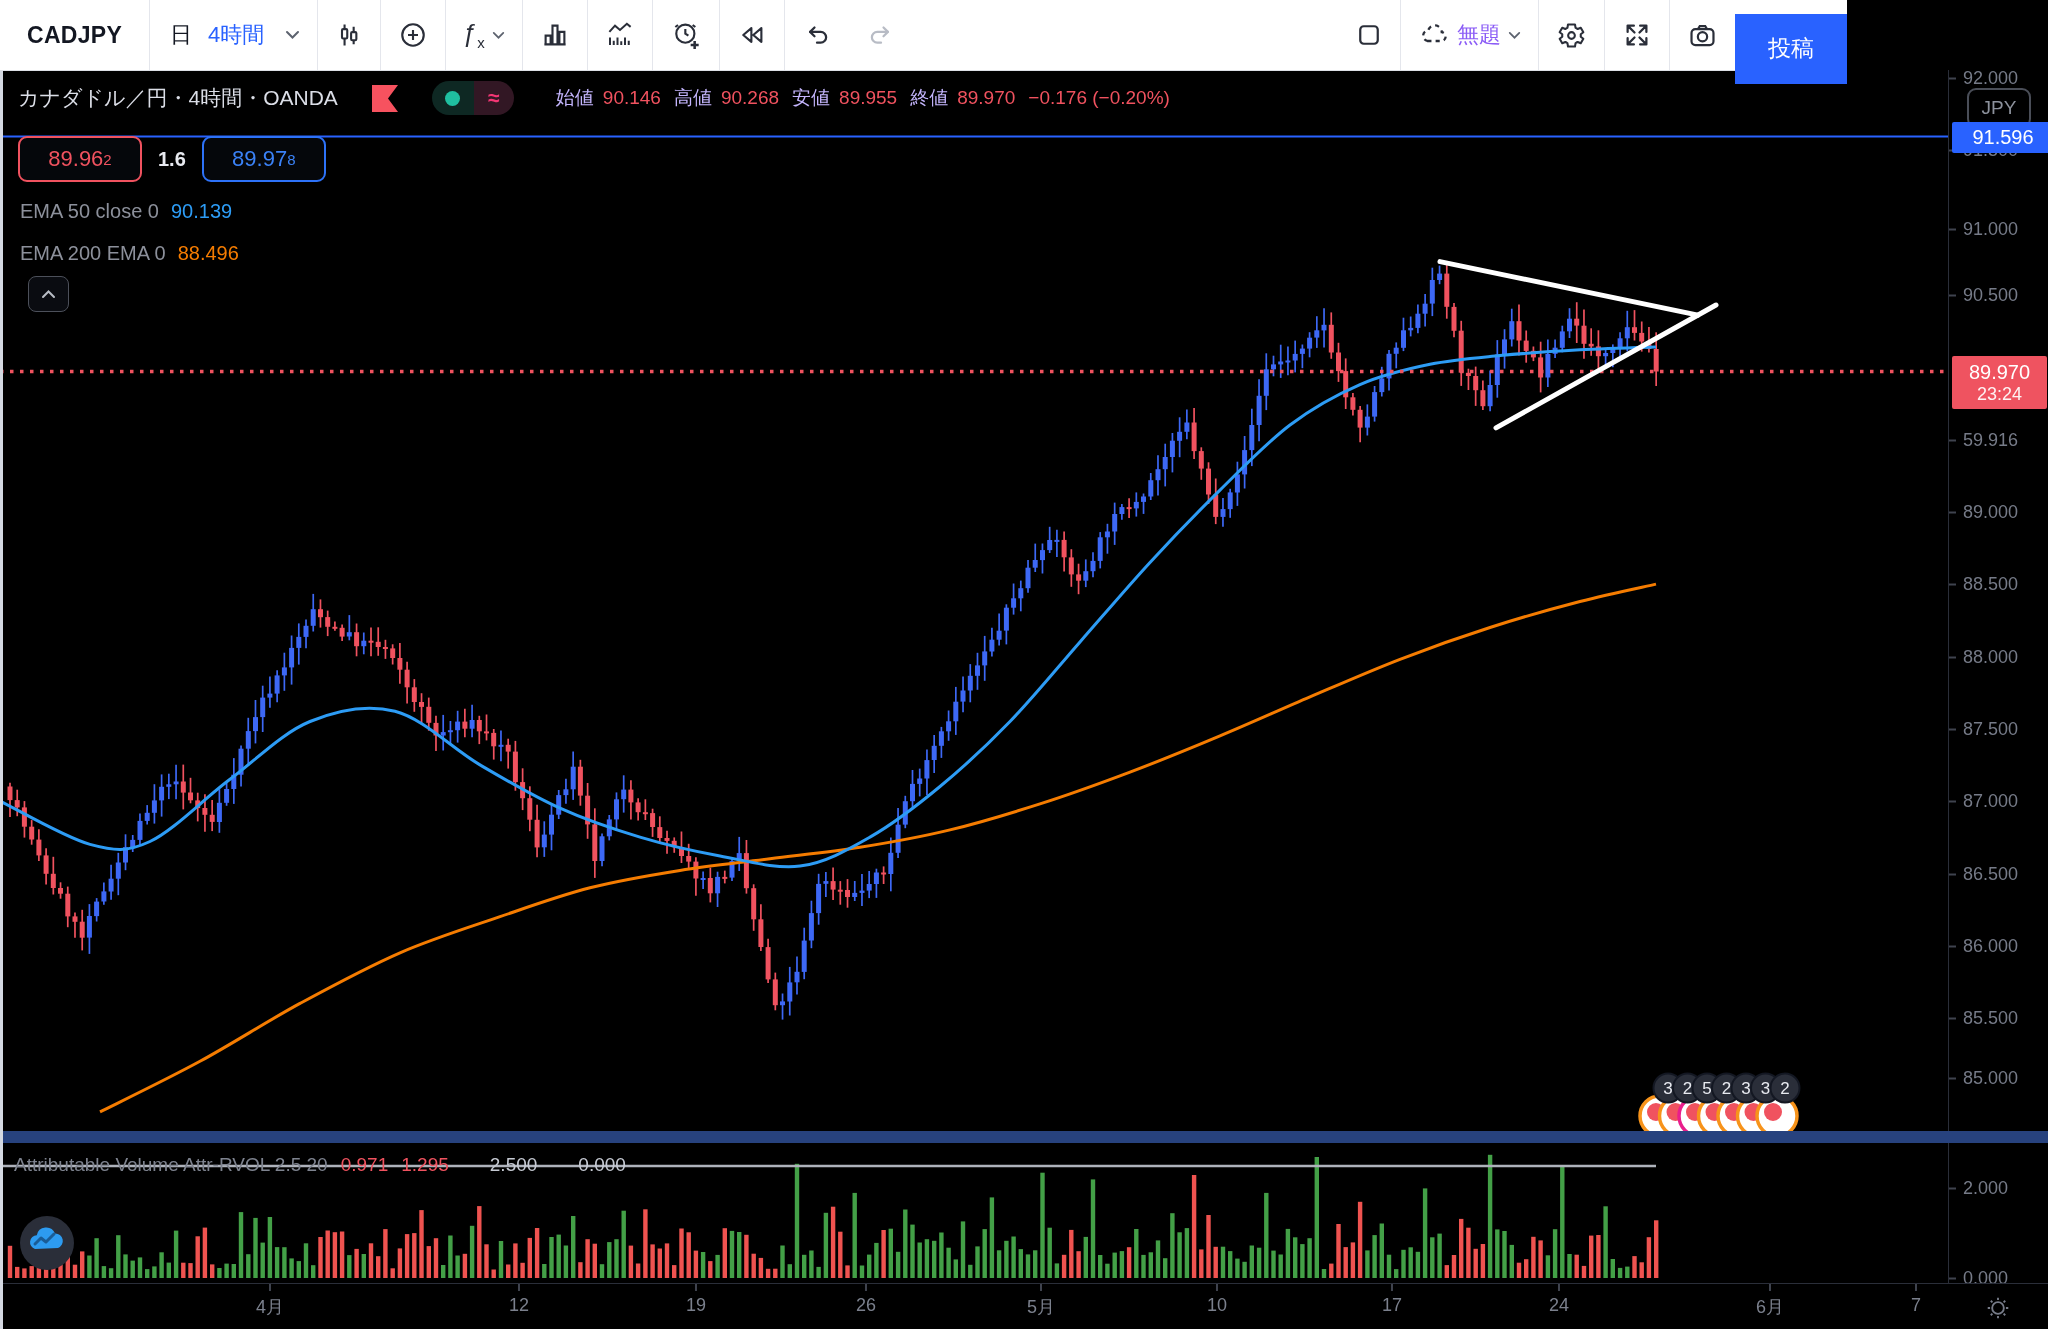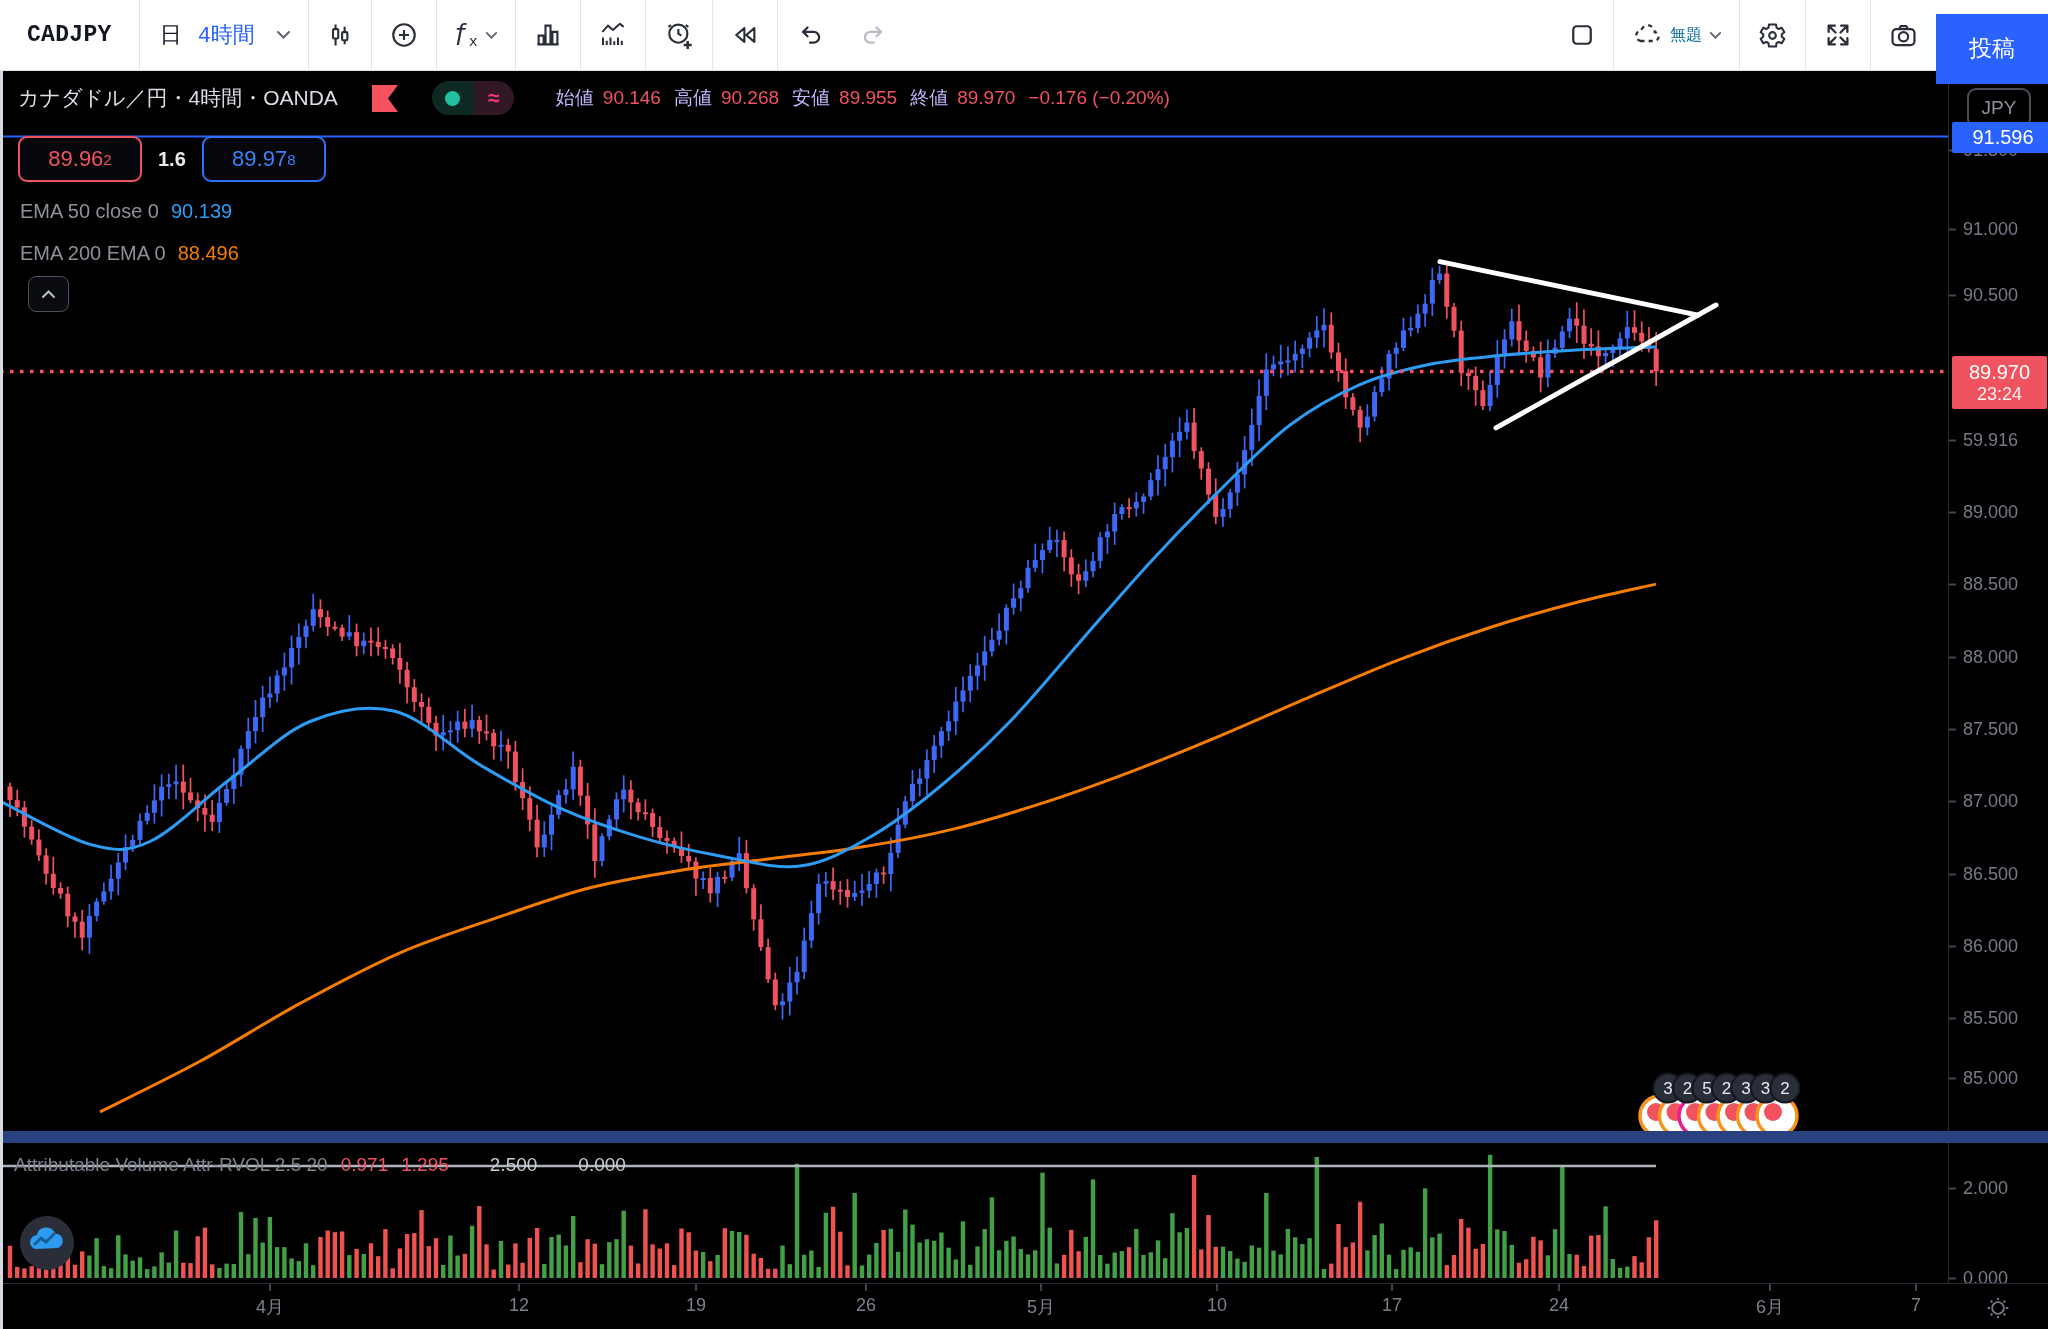--- a/index.html
+++ b/index.html
@@ -1,31 +1,31 @@
 <!DOCTYPE html>
 <html><head>
 <meta charset="utf-8">
 <style>
   html,body{margin:0;padding:0;}
   body{width:2048px;height:1329px;overflow:hidden;background:#000;font-family:"Liberation Sans",sans-serif;position:relative;-webkit-font-smoothing:antialiased;}
 
   
-  .toolbar{position:absolute;top:0;left:0;width:2048px;height:70px;background:#fff;border-bottom:1px solid #dde0e6;display:flex;justify-content:space-between;z-index:10;font-family:Liberation Mono, monospace;}
+  .toolbar{position:absolute;top:0;left:0;width:1847px;height:70px;background:#fff;border-bottom:1px solid #dde0e6;display:flex;justify-content:space-between;z-index:10;}
   .tb-group{display:flex;align-items:center;height:70px;}
   .tb-sep{width:1px;height:70px;background:#e4e6ec;flex:0 0 auto;}
   .tb-btn{display:flex;align-items:center;justify-content:center;gap:7px;padding:0 17px;height:70px;color:#2a2e39;cursor:pointer;}
   .tb-btn svg{display:block;}
   .symbol{font-size:23px;font-weight:700;color:#131722;padding:0 27px;letter-spacing:.3px;}
   .iv-day{font-size:22px;color:#131722;padding:0 12px 0 20px;}
   .iv-active{font-size:22px;color:#2962ff;font-weight:500;padding:0 4px;}
   .chev{color:#5d636f;}
   .fx{font-size:25px;color:#2a2e39;}
   .fx sub{font-size:15px;}
   .redo{color:#b8bcc5;}
-  .layout-name{font-size:16px;color:#0369a1;}
+  .layout-name{font-size:22px;color:#8b5cf6;}
   .publish-btn{width:112px;height:70px;background:#2962ff;color:#fff;font-size:23px;display:flex;align-items:center;justify-content:center;cursor:pointer;margin-top:27px;}
 
   
   .stage{position:absolute;top:70px;left:0;width:2048px;height:1259px;background:#000;}
   .left-edge{position:absolute;left:0;top:0;width:3px;height:1259px;background:#d5d9e2;z-index:6;}
   svg.price{position:absolute;left:0;top:0;z-index:1;}
   svg.vol{position:absolute;left:0;top:1073px;z-index:1;}
   .separator{position:absolute;left:0;top:1061px;width:2048px;height:12px;background:#27427e;z-index:5;}
 
   

